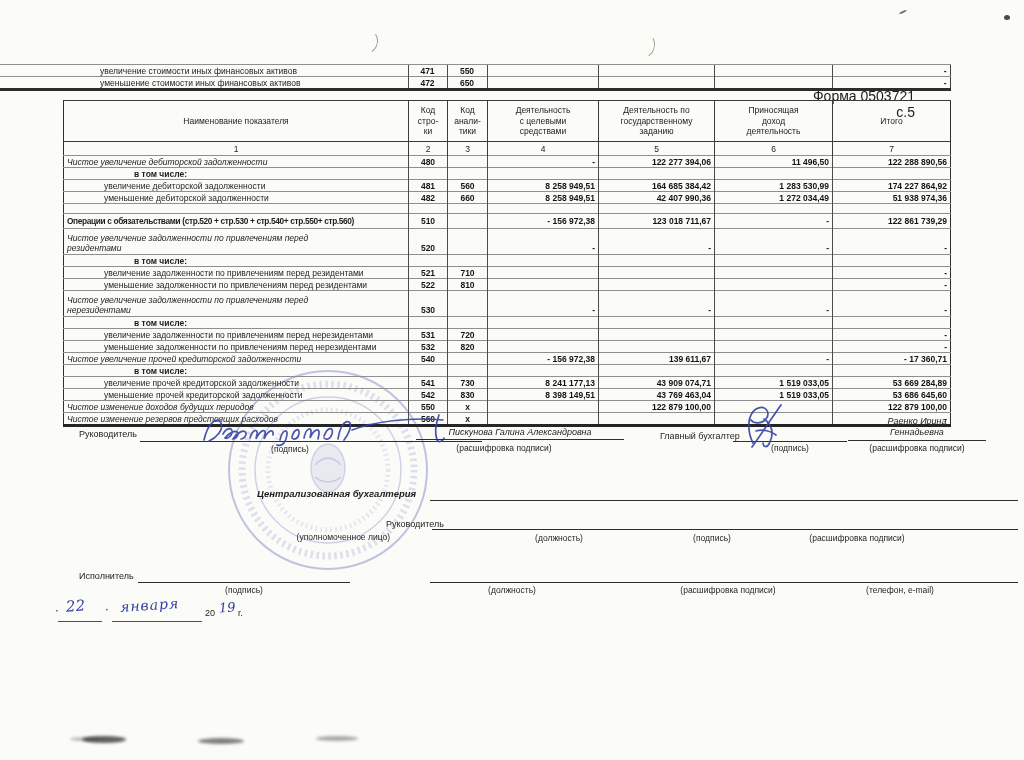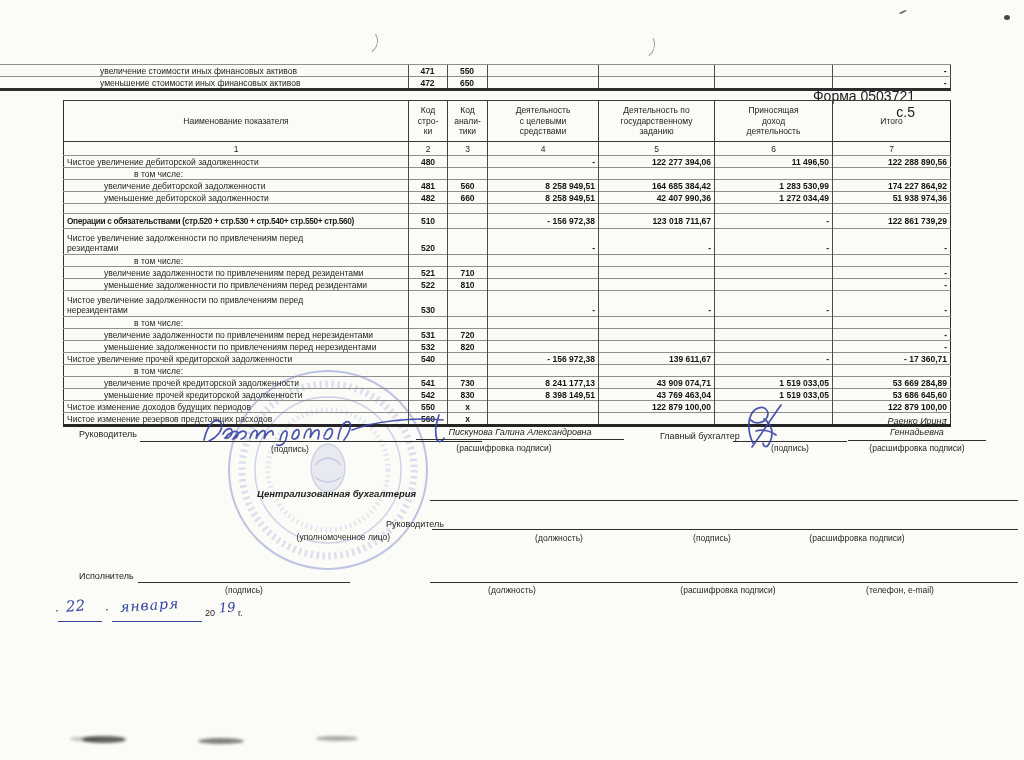--- a/index.html
+++ b/index.html
@@ -17,23 +17,23 @@
   
   .mt{position:absolute;left:63px;top:100px;width:887px;border:1.5px solid #2e2e2e;border-bottom:3px solid #252525;}
   .mt td{border-left:1px solid #4c4c4c;border-top:1px solid #8f8f8f;}
   .mt td:first-child{border-left:none;}
   .mt tr.hdr td,.mt tr.num td{border-color:#3b3b3b;text-align:center;}
   .mt tr.hdr td{height:40px;white-space:pre-line;line-height:10.5px;vertical-align:middle;}
   .mt tr.num td{height:13px;}
   .code,.an{text-align:center;font-weight:bold;color:#151515;}
   .val{text-align:right;font-weight:bold;color:#121212;}
   .name{white-space:pre-line;}
-  .i .name{}
+  .i .name{font-style:italic;}
   .sub .name{padding-left:40px;}
-  .vtc .name{padding-left:70px;}
+  .vtc .name{padding-left:70px;font-weight:bold;}
   .b510 td{height:14px;}
   .b510 .name{font-weight:bold;letter-spacing:-0.35px;font-size:8.3px;}
   .two td{height:24px;vertical-align:bottom;padding-bottom:1px;}
   .sp td{height:9px;}
   
   .abs{position:absolute;}
   .lbl{font-size:9px;padding-left:17px;}
   .cap{font-size:8.5px;color:#1f1f1f;text-align:center;}
   .line{position:absolute;border-top:1.2px solid #2f2f2f;height:0;}
   .ctr{text-align:center;font-style:italic;}

